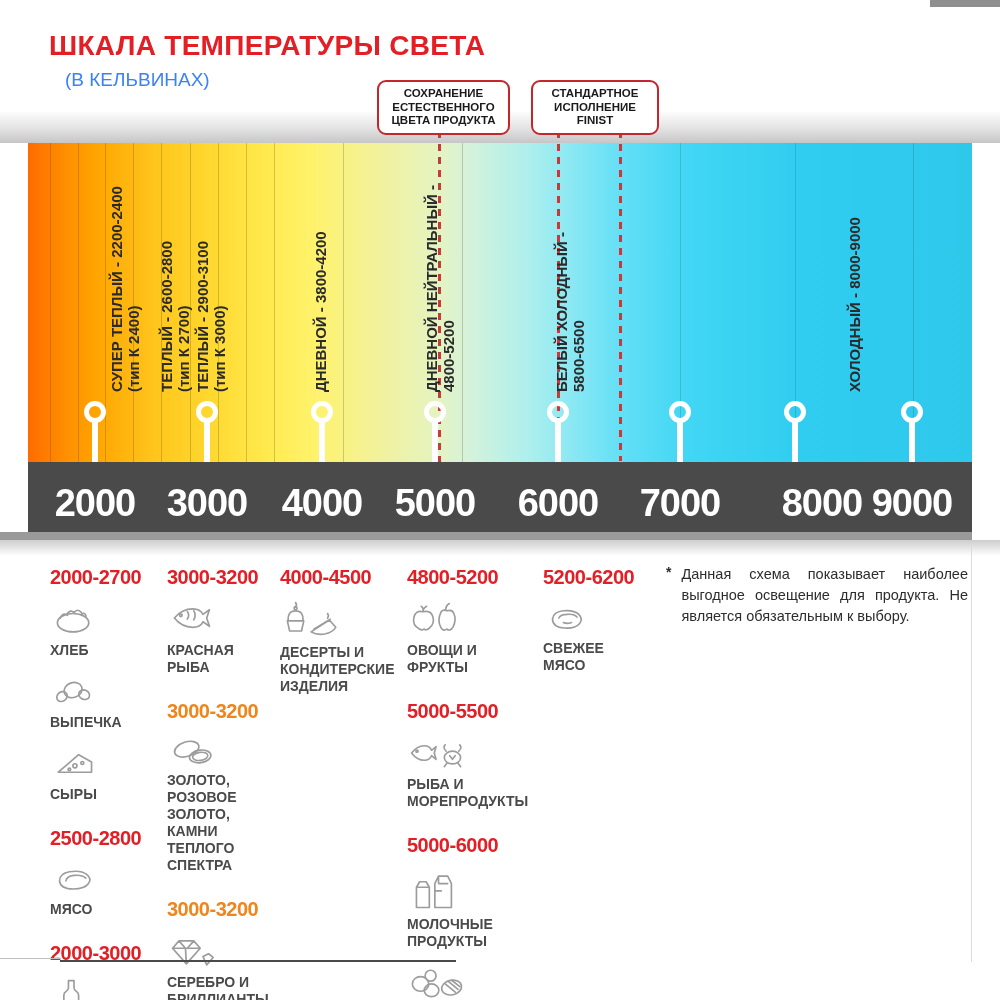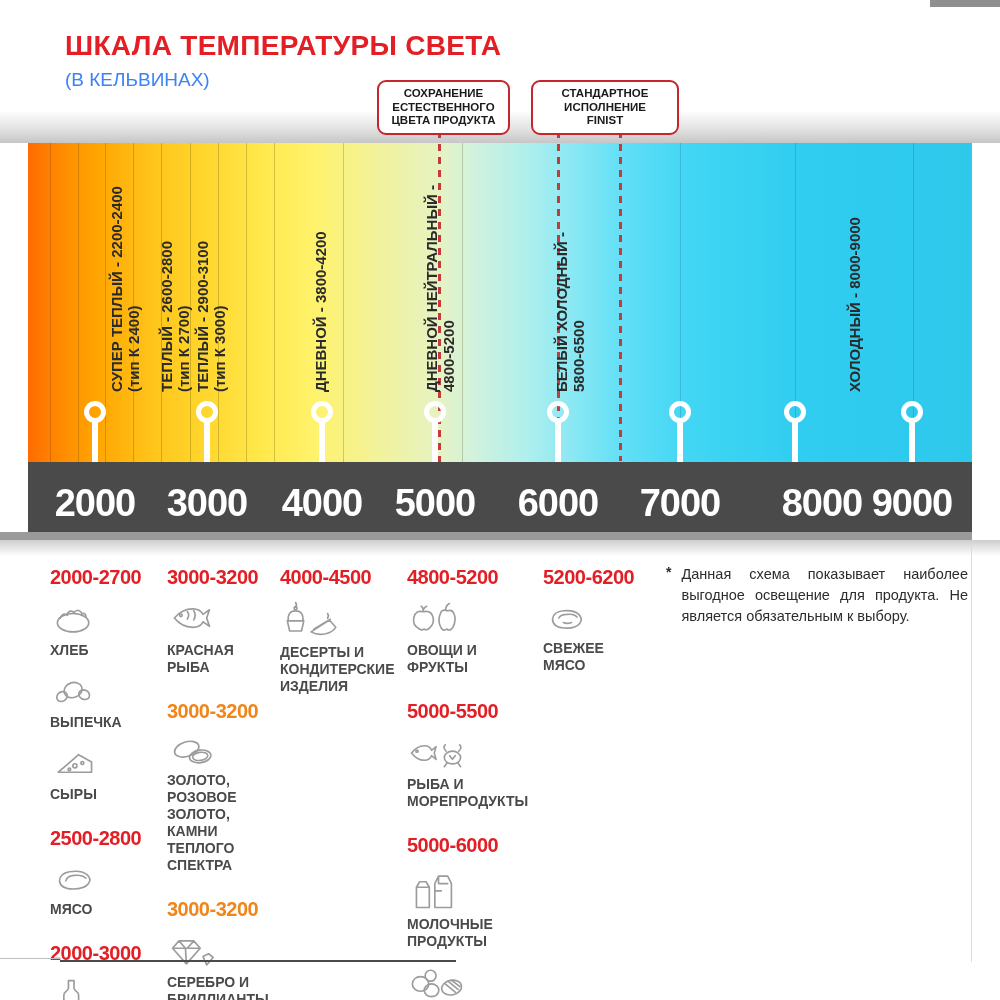--- a/index.html
+++ b/index.html
@@ -1,21 +1,21 @@
 <!DOCTYPE html>
 <html><head>
 <meta charset="utf-8">
 <style>
   html,body{margin:0;padding:0;background:#fff;}
   body{font-family:"Liberation Sans", sans-serif; -webkit-font-smoothing:antialiased;}
   #stage{position:relative;width:1000px;height:1000px;background:#fff;overflow:hidden;}
 
   
   .corner-strip{position:absolute;right:0;top:0;width:70px;height:7px;background:#8f8f8f;}
-  .title{position:absolute;left:65px;top:30px;font-size:28px;font-weight:bold;color:#e31e24;letter-spacing:.3px;}
+  .title{position:absolute;left:49px;top:30px;font-size:28px;font-weight:bold;color:#e31e24;letter-spacing:.3px;}
   .subtitle{position:absolute;left:65px;top:69px;font-size:19px;color:#3b82f6;}
 
   
   .grey-band{position:absolute;left:0;top:112px;width:1000px;height:31px;
     background:linear-gradient(180deg,#fcfcfc 0%,#e2e2e2 55%,#c6c6c6 100%);}
 
   
   .kband{position:absolute;left:28px;top:143px;width:944px;height:319px;
     background:linear-gradient(90deg,
       #ff6b00 0%, #ff8f00 4%, #ffa300 7%, #ffc61c 13.5%, #ffd72e 19%,
@@ -125,21 +125,21 @@
     <div>БЕЛЫЙ ХОЛОДНЫЙ -</div>
     <div>5800-6500</div>
   </div>
   <div class="zone" style="left:846px">
     <div>ХОЛОДНЫЙ - 8000-9000</div>
   </div>
 
   <div class="callout pre" style="left:377px;width:133px">СОХРАНЕНИЕ
 ЕСТЕСТВЕННОГО
 ЦВЕТА ПРОДУКТА</div>
-  <div class="callout pre" style="left:531px;width:148px">СТАНДАРТНОЕ
+  <div class="callout pre" style="left:531px;width:128px">СТАНДАРТНОЕ
 ИСПОЛНЕНИЕ
 FINIST</div>
 
   <div class="pin-stem" style="left:92px"></div>
   <div class="pin-stem" style="left:204px"></div>
   <div class="pin-stem" style="left:319px"></div>
   <div class="pin-stem" style="left:432px"></div>
   <div class="pin-stem" style="left:555px"></div>
   <div class="pin-stem" style="left:677px"></div>
   <div class="pin-stem" style="left:792px"></div>

